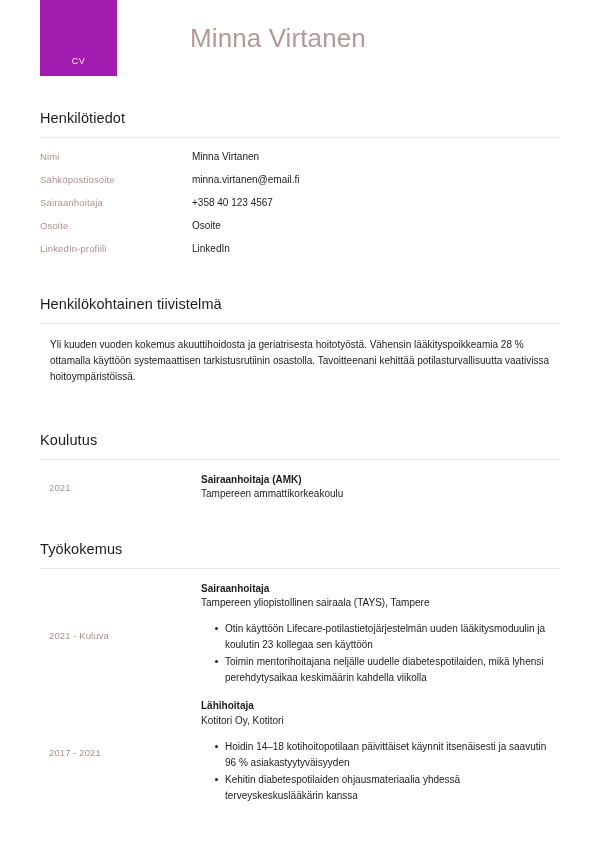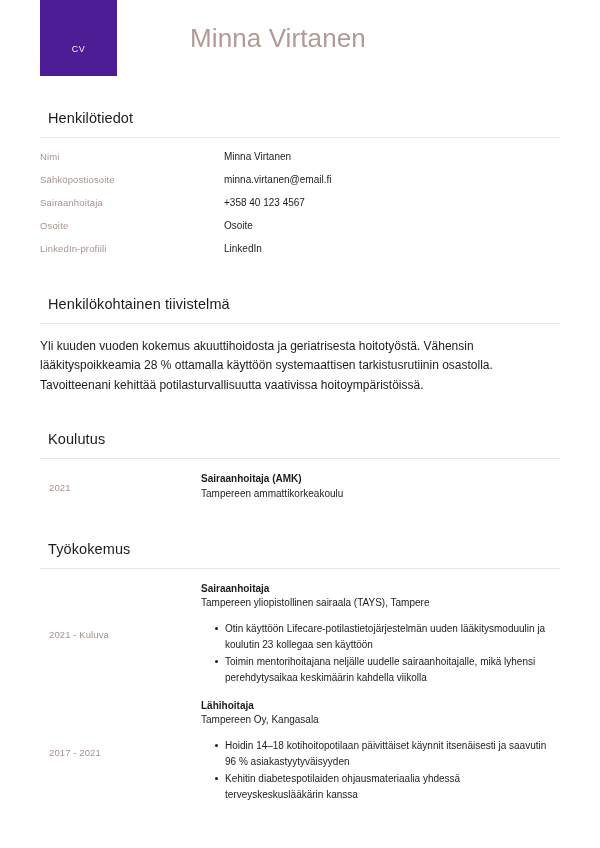--- a/index.html
+++ b/index.html
@@ -27,27 +27,27 @@
   
   .header {
     position: relative;
     height: 96px;
     display: flex;
     align-items: flex-start;
   }
   .avatar-box {
     width: 77px;
     height: 76px;
-    background: #4c1d95;
+    background: #a21caf;
     margin-left: 40px;
     display: flex;
     align-items: flex-end;
     justify-content: center;
     box-sizing: border-box;
-    padding-bottom: 22px;
+    padding-bottom: 10px;
     flex: none;
   }
   .avatar-label {
     color: #f3ece9;
     font-size: 9px;
     letter-spacing: 0.6px;
     font-weight: 400;
   }
   .name-wrap {
     flex: 1;
@@ -68,54 +68,53 @@
   
   .section {
     margin: 0 40px;
     padding-top: 14px;
   }
   .section-title {
     font-size: 14.5px;
     font-weight: 400;
     color: #1c1c1c;
     letter-spacing: 0.1px;
-    margin: 0 0 11px 8px;
+    margin: 0 0 11px 0;
   }
   .rule {
     height: 1px;
     background: #e9e9ea;
     width: 100%;
     margin-bottom: 13px;
   }
 
   
   .info-row {
     display: flex;
     align-items: baseline;
     margin-bottom: 12px;
-    gap: 32px;
   }
   .info-label {
     width: 152px;
     flex: none;
     font-size: 9.5px;
     color: #a9928d;
     letter-spacing: 0.15px;
   }
   .info-value {
     font-size: 10px;
     color: #1c1c1c;
   }
 
   
   .summary-text {
-    font-size: 12px;
+    font-size: 10px;
     line-height: 1.62;
     color: #1c1c1c;
-    margin: 0;
+    margin: 10px;
     max-width: 516px;
   }
 
   
   .entry {
     display: flex;
     align-items: center;
     margin-bottom: 4px;
     margin-left: 9px;
   }
@@ -240,32 +239,32 @@
     <h2 class="section-title">Työkokemus</h2>
     <div class="rule"></div>
 
     <div class="entry">
       <div class="entry-date">2021 - Kuluva</div>
       <div class="entry-body">
         <div class="entry-title">Sairaanhoitaja</div>
         <div class="entry-org">Tampereen yliopistollinen sairaala (TAYS), Tampere</div>
         <ul class="bullets">
           <li>Otin käyttöön Lifecare-potilastietojärjestelmän uuden lääkitysmoduulin ja koulutin 23 kollegaa sen käyttöön</li>
-          <li>Toimin mentorihoitajana neljälle uudelle sairaanhoitajalle, mikä lyhensi perehdytysaikaa keskimäärin kahdella viikolla</li>
+          <li>Toimin mentorihoitajana neljälle uudelle diabetespotilaiden, mikä lyhensi perehdytysaikaa keskimäärin kahdella viikolla</li>
         </ul>
       </div>
     </div>
 
     <div class="section-spacer-sm"></div>
 
     <div class="entry">
       <div class="entry-date">2017 - 2021</div>
       <div class="entry-body">
         <div class="entry-title">Lähihoitaja</div>
-        <div class="entry-org">Tampereen Oy, Kangasala</div>
+        <div class="entry-org">Kotitori Oy, Kotitori</div>
         <ul class="bullets">
           <li>Hoidin 14–18 kotihoitopotilaan päivittäiset käynnit itsenäisesti ja saavutin 96 % asiakastyytyväisyyden</li>
           <li>Kehitin diabetespotilaiden ohjausmateriaalia yhdessä terveyskeskuslääkärin kanssa</li>
         </ul>
       </div>
     </div>
   </div>
 
 </div>
 

